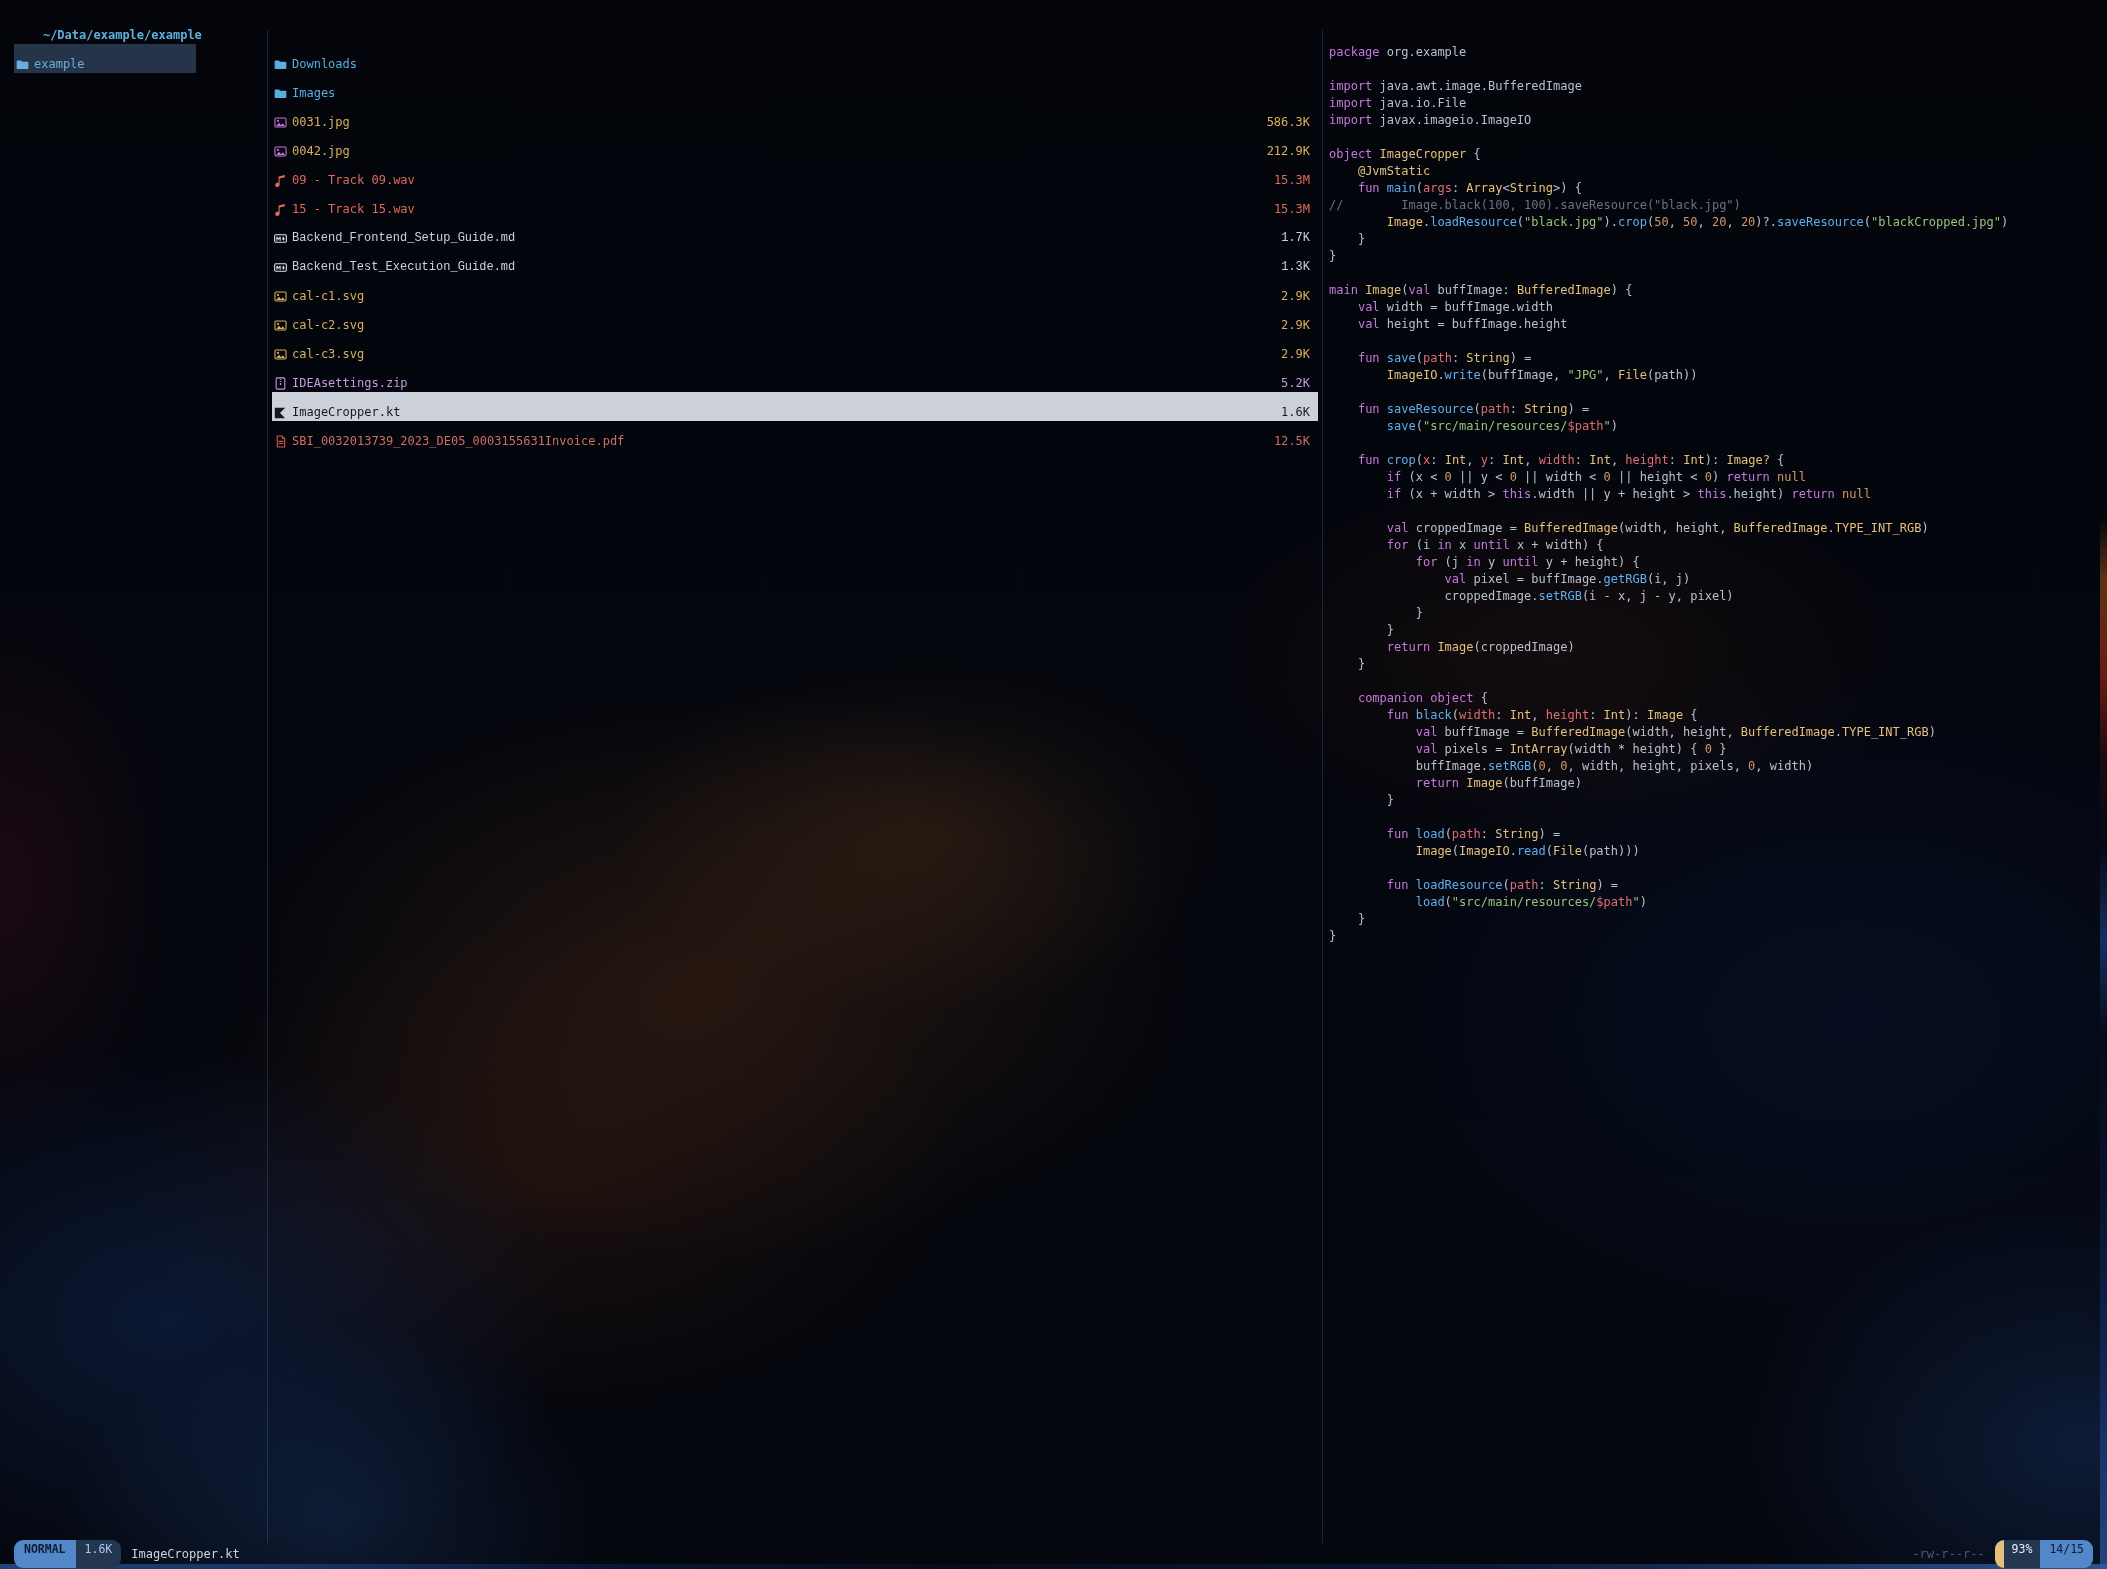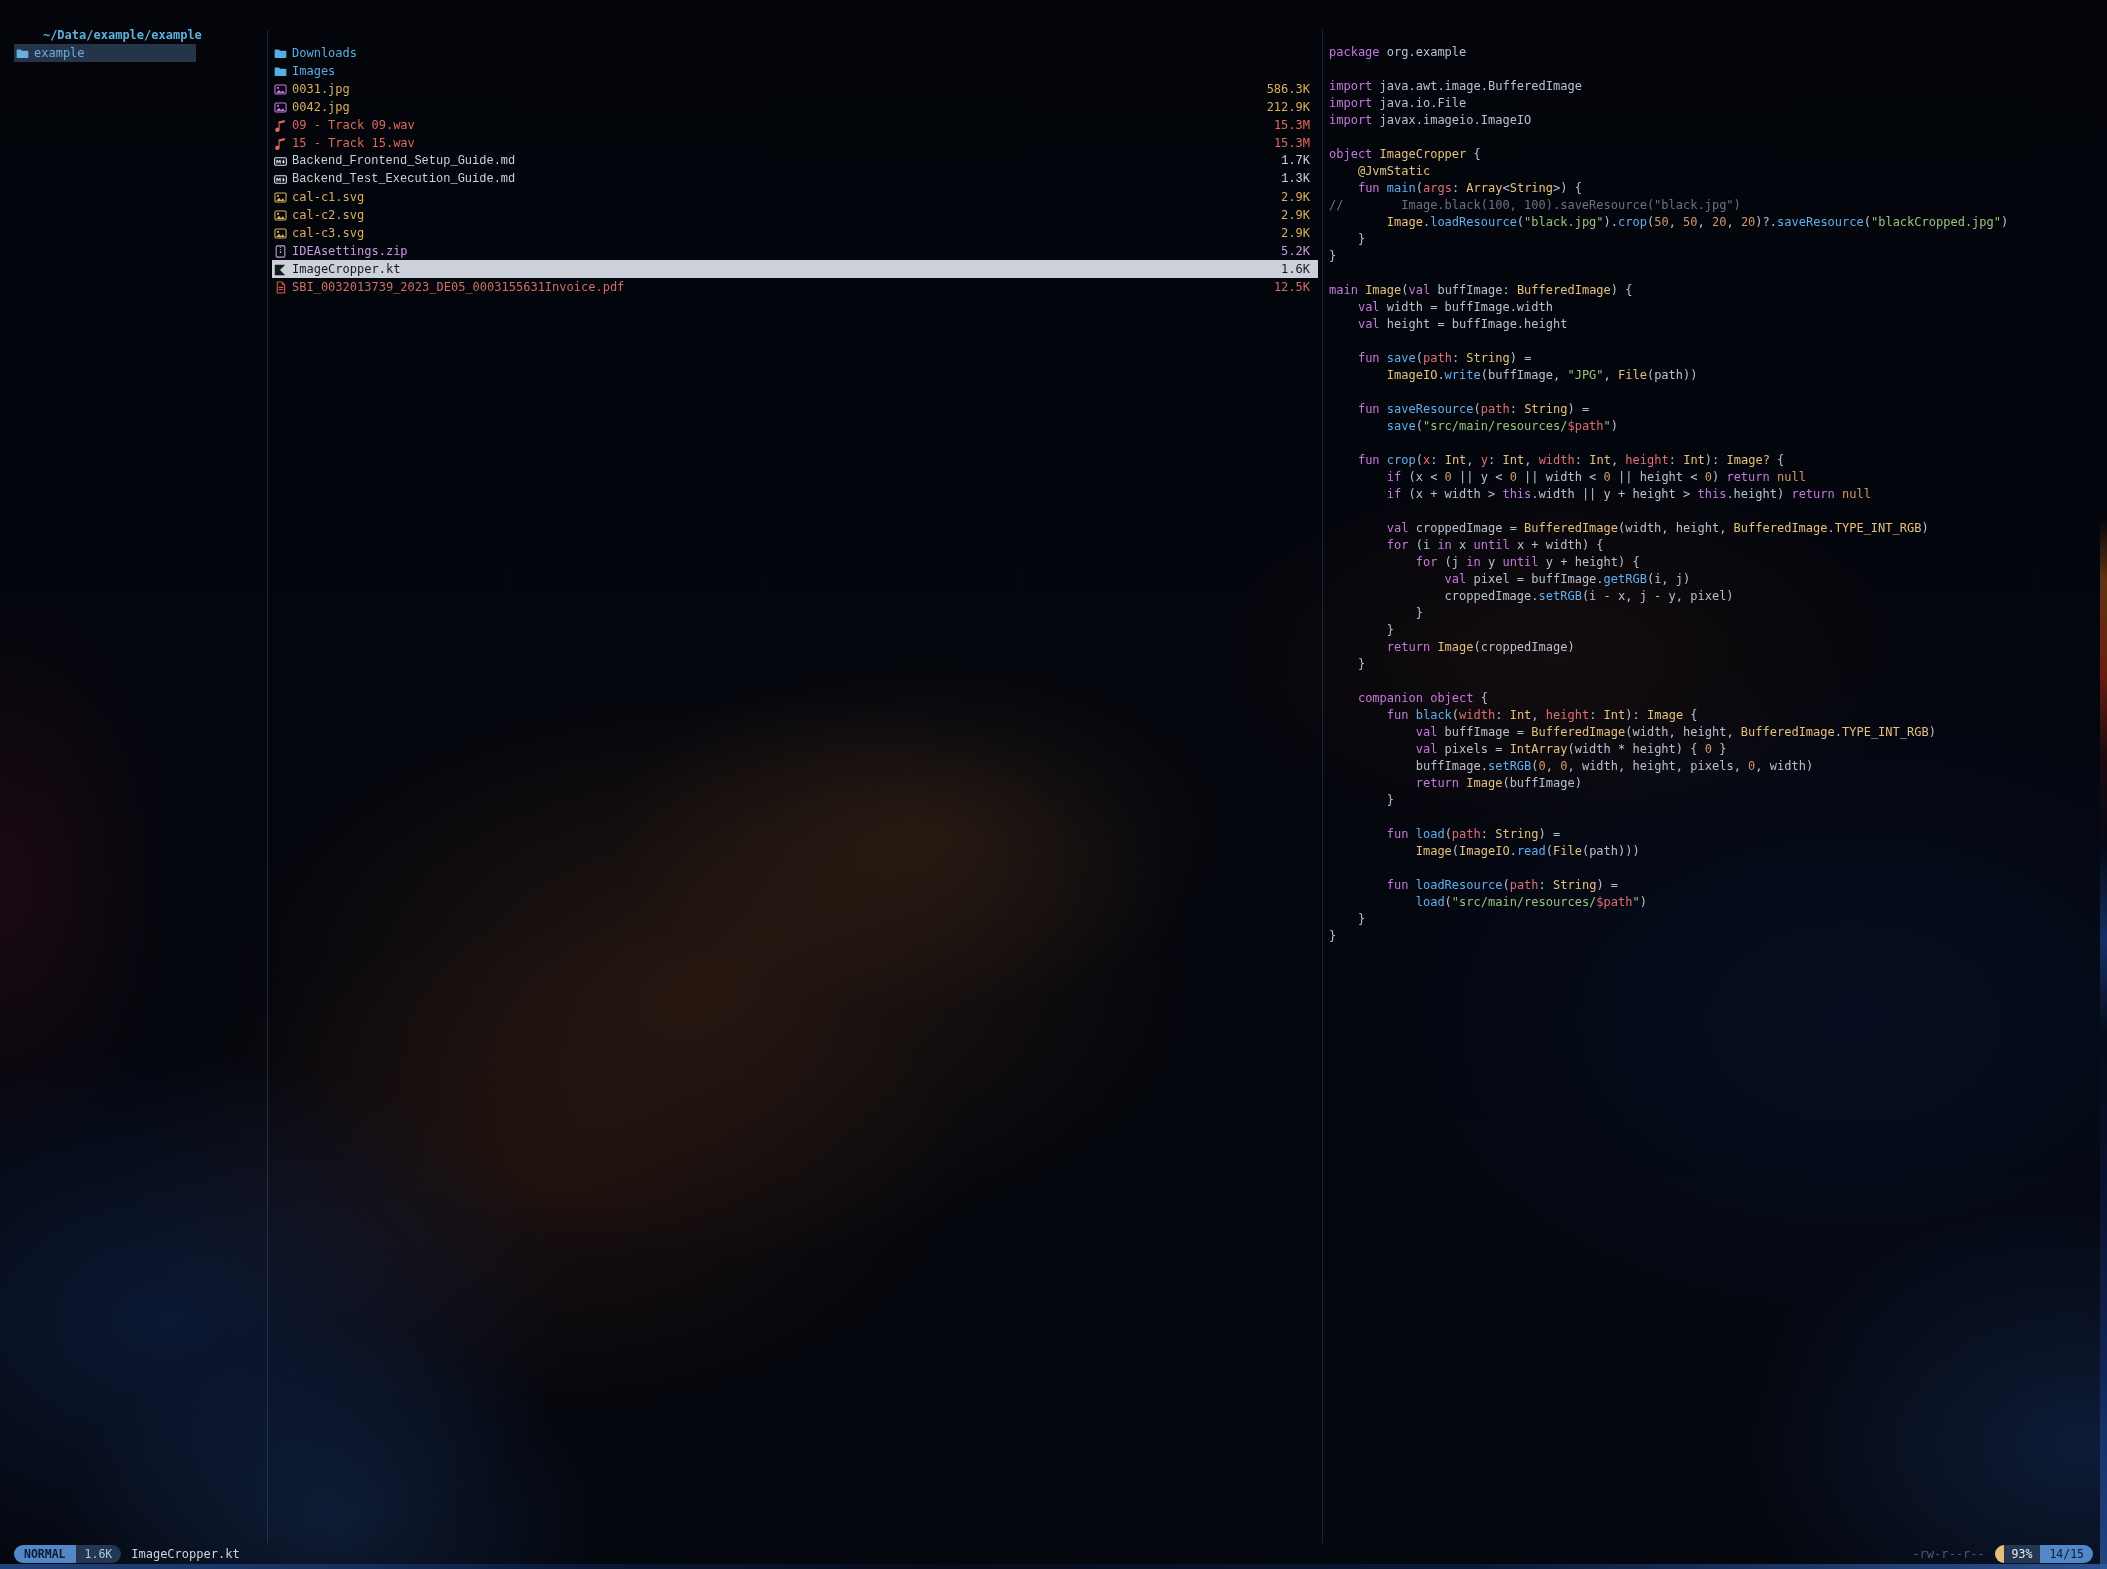--- a/index.html
+++ b/index.html
@@ -45,21 +45,21 @@
     position:absolute;left:14px;top:8px;height:18px;line-height:18px;
     color:var(--path-color,#5fb0dc);font-weight:bold;white-space:pre;
   }
   .pane{position:absolute;top:44px;bottom:26px;overflow:hidden;}
   .parent-pane{left:14px;width:182px;}
   .files-pane{left:272px;width:1046px;}
   .preview-pane{left:1329px;right:10px;}
   .sep{position:absolute;top:30px;bottom:26px;width:1px;background:rgba(90,120,170,0.28);}
   .sep1{left:267px;} .sep2{left:1322px;}
   
-  .file-row{display:flex;align-items:center;height:17px;line-height:17px;padding:1px 8px 0 2px;white-space:pre;}
+  .file-row{display:flex;align-items:center;height:17px;line-height:17px;padding:12px 8px 0 2px;white-space:pre;}
   .file-row .icon{width:18px;flex:0 0 18px;display:inline-flex;align-items:center;}
   .file-row .icon svg{display:block;}
   .file-row .fname{flex:1;overflow:hidden;}
   .file-row .fsize{margin-left:8px;text-align:right;}
   .t-folder{color:#58aede;} .t-image{color:#d8b05c;} .t-audio{color:#de6a5a;}
   .t-markdown{color:#ccd2dc;font-family:Liberation Mono, monospace;} .t-vector{color:#d8b05c;} .t-archive{color:#c79ade;}
   .t-kotlin{color:#ccd2dc;} .t-pdf{color:#cf6e64;}
   .t-image .icon{color:#c678dd;} .t-markdown .icon{color:#e2e6ec;} .t-pdf .icon{color:#d8574a;}
   .file-row.selected{background:var(--selection-gray,#ccd0d8);color:#15181f;}
   .file-row.selected .icon{color:#15181f;}
@@ -69,21 +69,21 @@
   .code-line span{white-space:pre;}
   .tok-kw{color:#c678dd;} .tok-fn{color:#61afef;} .tok-ty{color:#e5c07b;}
   .tok-str{color:#98c379;} .tok-num{color:#d19a66;} .tok-cmt{color:#6b7280;}
   .tok-par{color:#e06c75;} .tok-itp{color:#e06c75;} .tok-pln{color:#b8c0cc;}
   
   .status-bar{
     position:absolute;left:14px;right:14px;top:1544px;height:20px;
     display:flex;align-items:center;justify-content:space-between;
   }
   .sb-left,.sb-right{display:flex;align-items:center;height:18px;}
-  .sb-chip{height:18px;line-height:18px;display:inline-block;font-size:11.5px;}
+  .sb-chip{height:28px;line-height:18px;display:inline-block;font-size:11.5px;}
   .sb-mode{background:var(--accent,#5287c9);color:#0d1b2e;font-weight:bold;
     padding:0 10px;border-radius:9px 0 0 9px;}
   .sb-size{background:#243750;color:#a8c8e8;padding:0 9px;border-radius:0 9px 9px 0;}
   .sb-fname{margin-left:10px;color:#ccd4e0;}
   .sb-perms{color:#4a5a74;margin-right:10px;}
   .sb-cap{width:9px;background:var(--percent-cap,#e5c07b);border-radius:9px 0 0 9px;}
   .sb-percent{background:#243750;color:#e8edf4;padding:0 8px;}
   .sb-pos{background:var(--accent,#5287c9);color:#0d1b2e;font-weight:normal;
     padding:0 9px;border-radius:0 9px 9px 0;}
 </style>

